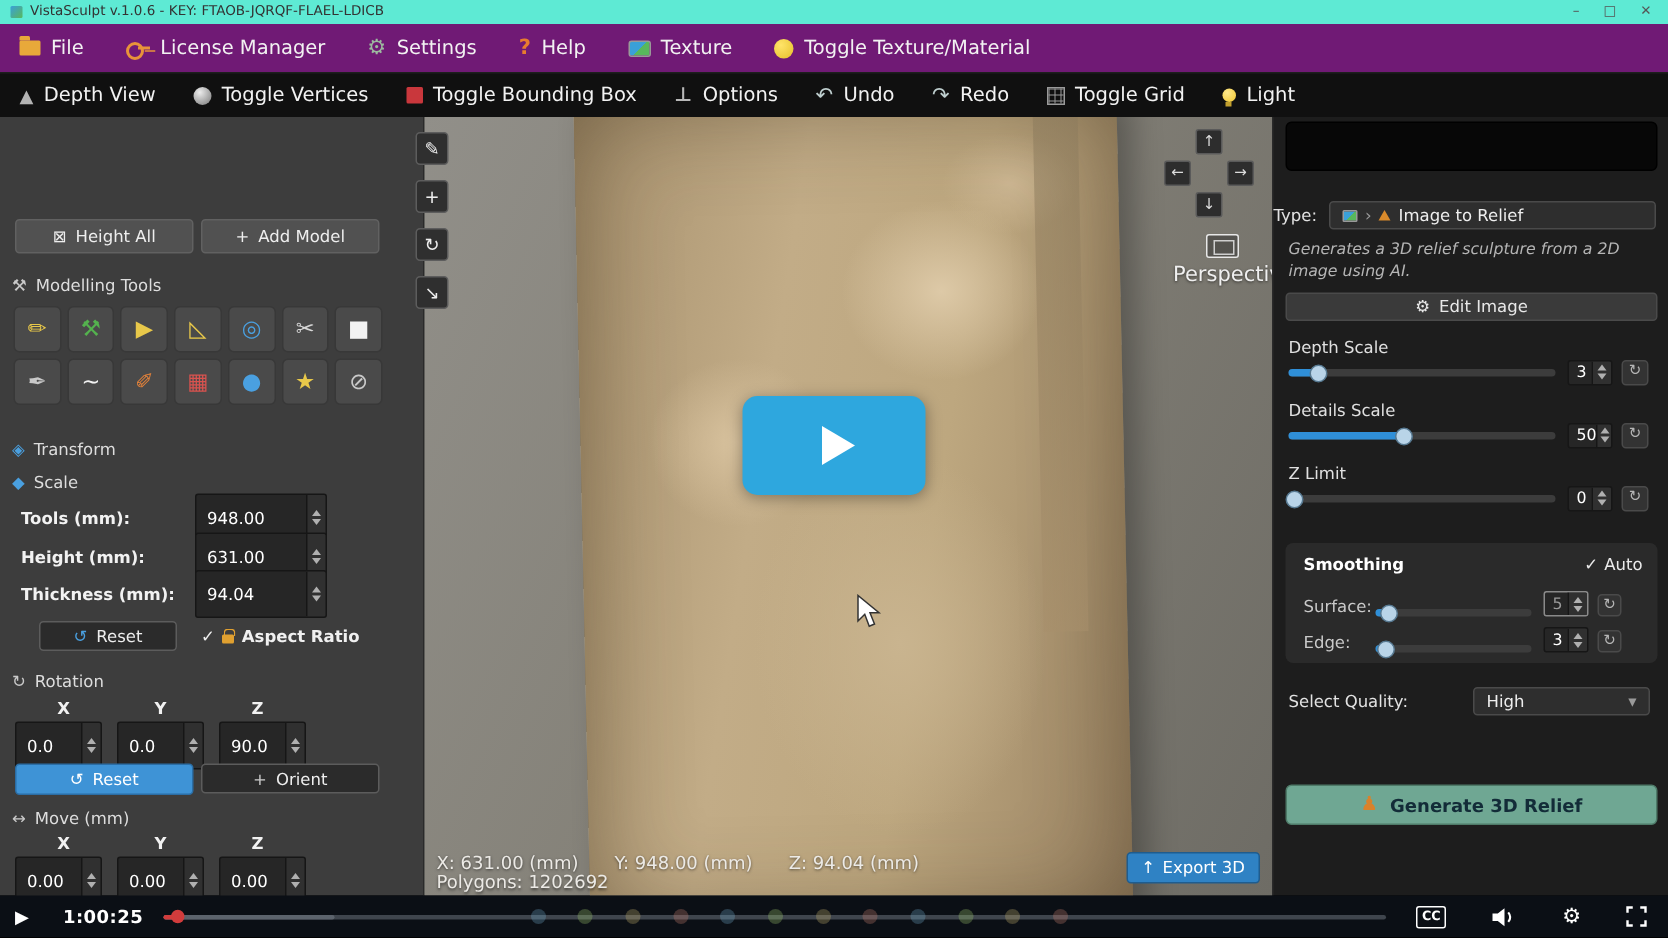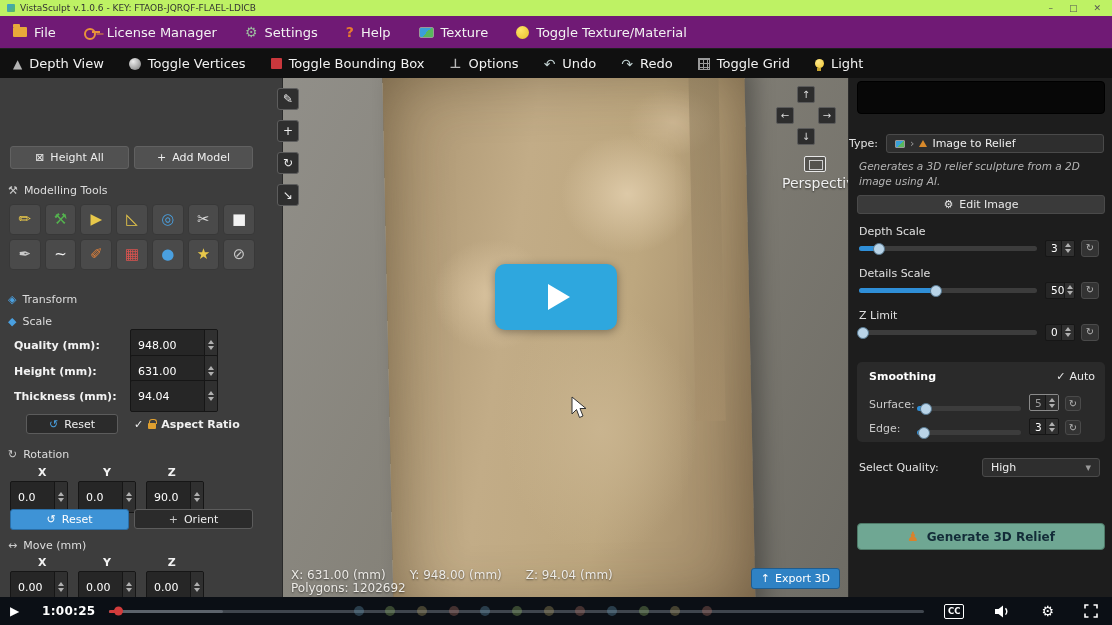--- a/index.html
+++ b/index.html
@@ -1,21 +1,21 @@
 <!DOCTYPE html>
 <html><head>
 <meta charset="utf-8">
 <style>
   * { margin:0; padding:0; box-sizing:border-box; }
   html,body { background:#000; }
   body { font-family:"DejaVu Sans","Liberation Sans",sans-serif; }
   #app { position:relative; width:1112px; height:625px; overflow:hidden; background:#000; }
 
   
-  .titlebar { position:absolute; top:0; left:0; right:0; height:16px; background:#bef264;
+  .titlebar { position:absolute; top:0; left:0; right:0; height:16px; background:#5eead4;
     display:flex; align-items:center; padding:0 7px; font-size:9px; color:#333; }
   .i-app { width:8px; height:8px; border-radius:1px; margin-right:5px;
     background:linear-gradient(135deg,#3aa0d8,#58b85c); }
   .tb-title { white-space:nowrap; }
   .win-controls { margin-left:auto; display:flex; gap:16px; color:#555; font-size:9px; padding-right:4px; }
   .win-controls span { cursor:default; }
 
   
   .menubar { position:absolute; left:0; right:0; display:flex; align-items:center;
     color:#f2f2f2; font-size:13px; padding:0 13px; }
@@ -362,21 +362,21 @@
     <div class="sec-head" id="head-transform">
       <span class="g c-blue">◈</span>
       <span>Transform</span>
     </div>
     <div class="sec-head" id="head-scale">
       <span class="g c-blue">◆</span>
       <span>Scale</span>
     </div>
 
     <div class="field" id="f-length">
-      <label>Quality (mm):</label>
+      <label>Tools (mm):</label>
       <div class="valbox">
         <span class="v">948.00</span>
         <span class="spin"></span>
       </div>
     </div>
     <div class="field" id="f-height">
       <label>Height (mm):</label>
       <div class="valbox">
         <span class="v">631.00</span>
         <span class="spin"></span>

